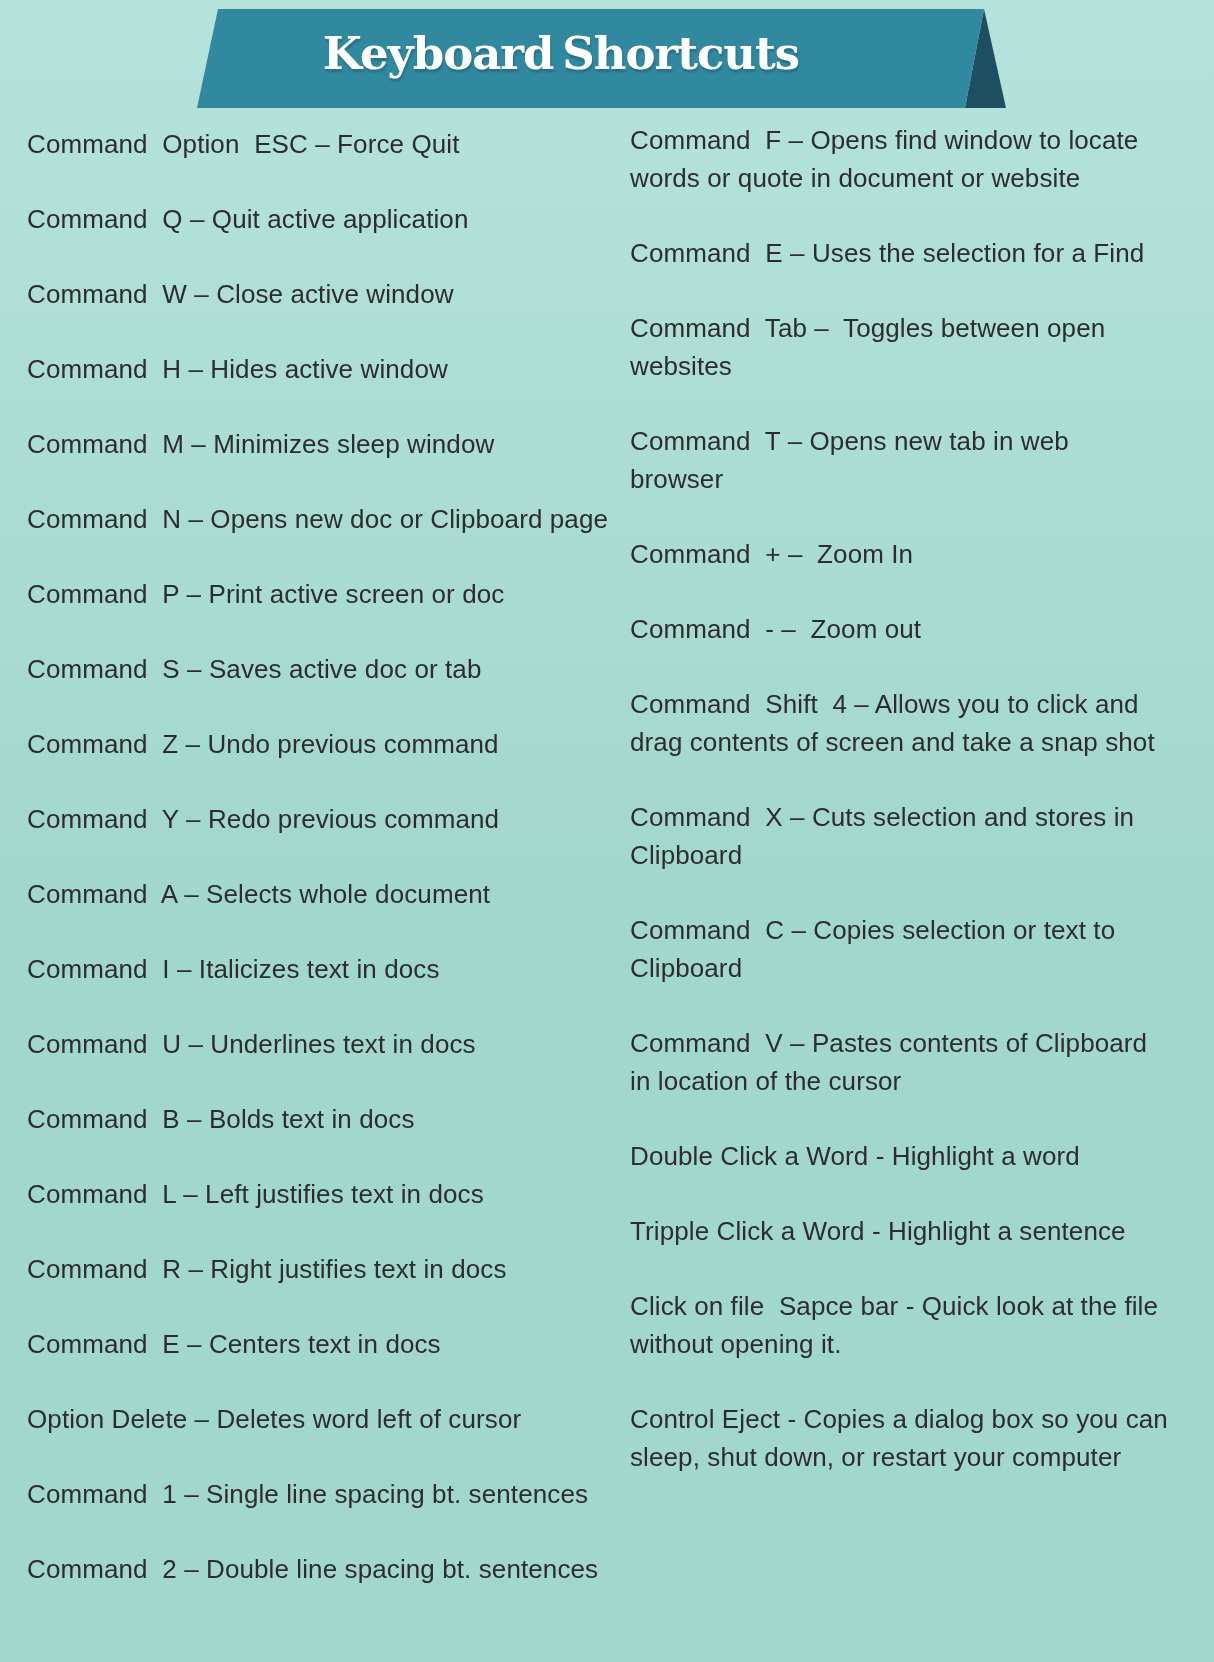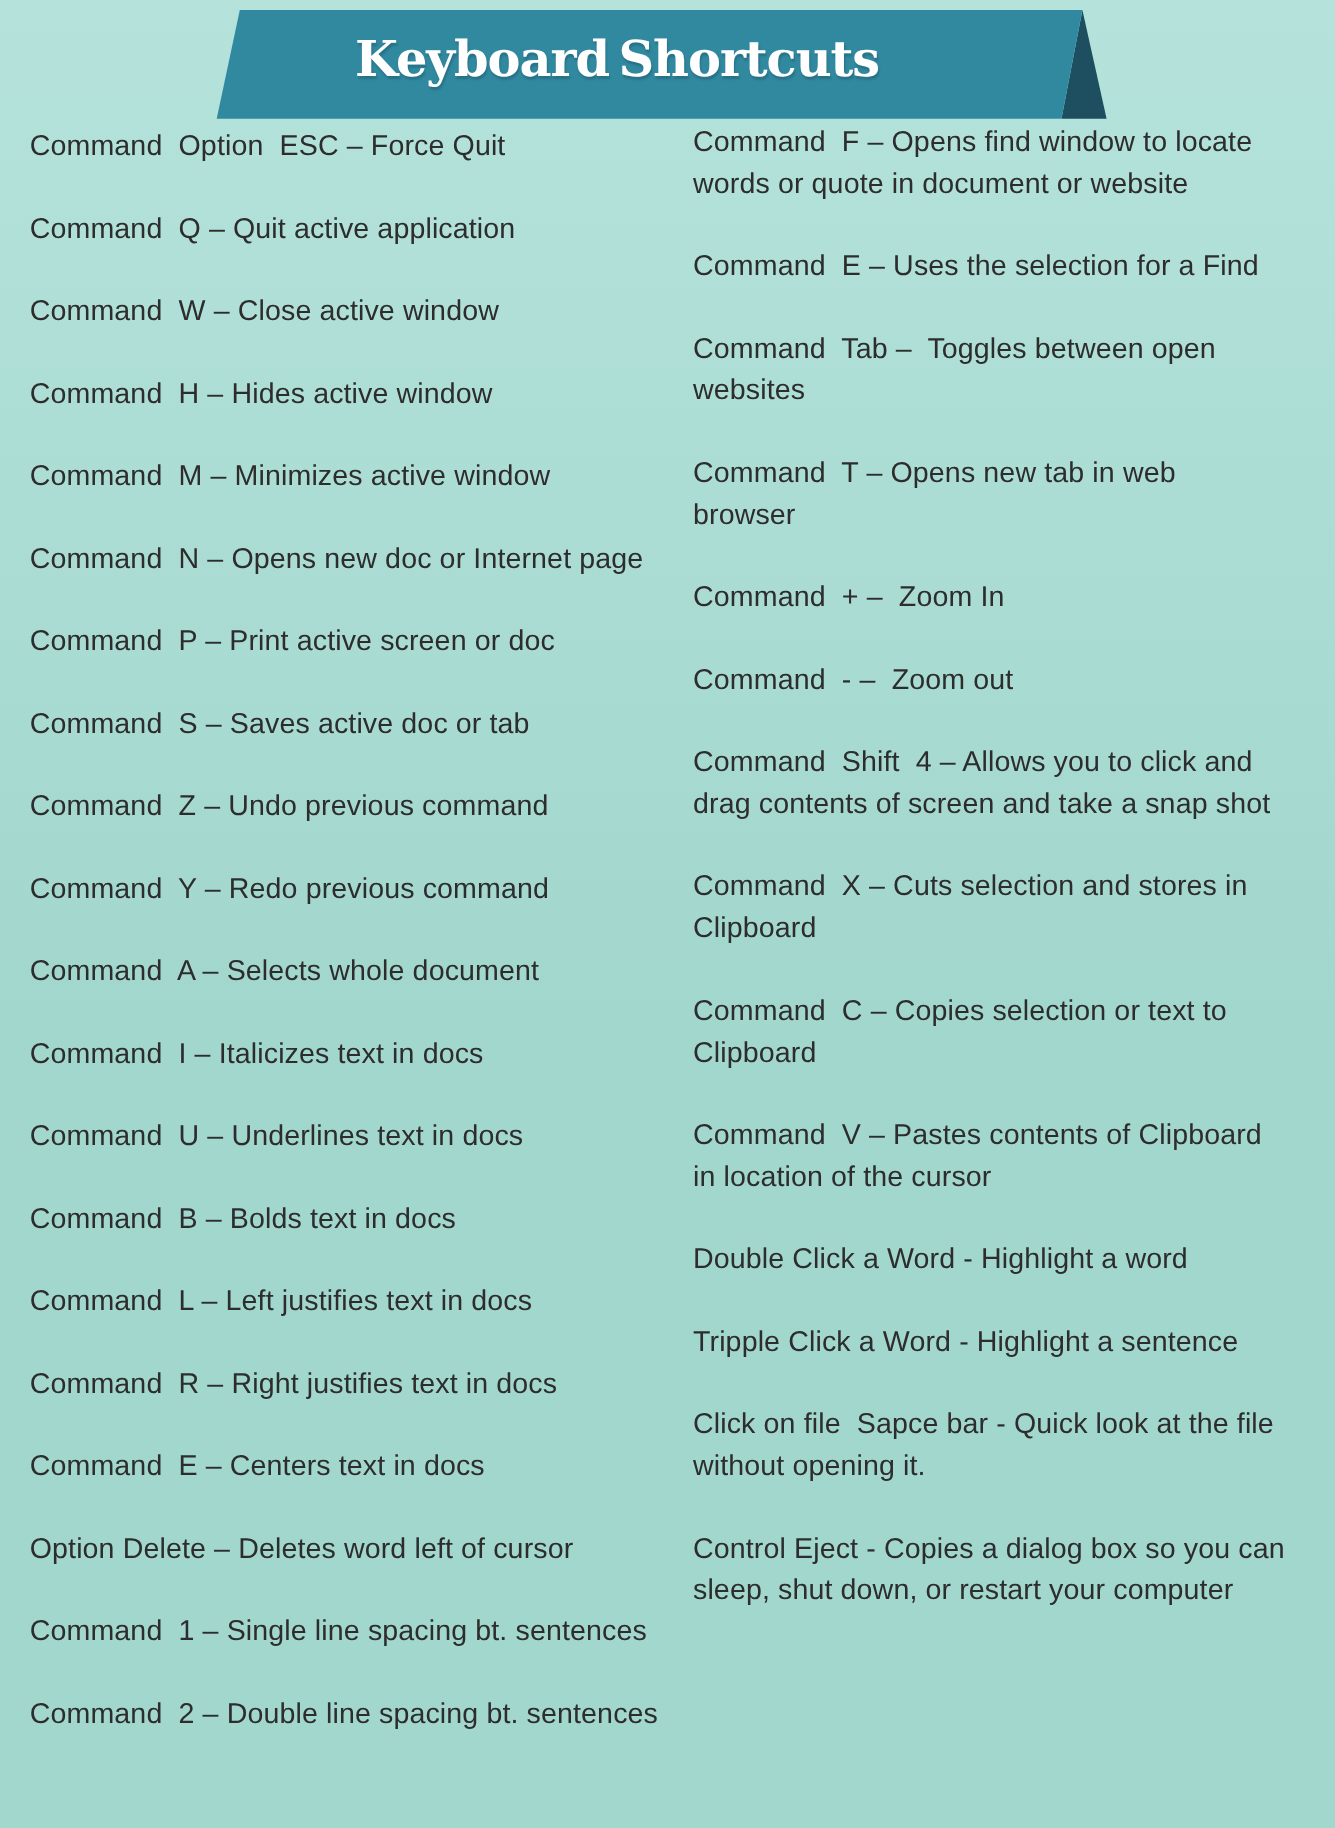--- a/index.html
+++ b/index.html
@@ -46,21 +46,21 @@
   }
   .col {
     position: absolute;
     color: var(--body-text);
   }
   .col-left  { left: 27px;  top: 113px; }
   .col-right { left: 630px; top: 109px; }
   .item {
     font-size: 26px;
     line-height: 38px;
-    margin: 0 0 37px 0;
+    margin: 12px 0 37px 0;
     white-space: pre;          
     letter-spacing: 0.1px;
   }
 </style>
 </head>
 <body>
 
 <div class="page">
 
   <svg class="banner-shape" viewBox="0 0 1214 120" xmlns="http://www.w3.org/2000/svg" aria-hidden="true">
@@ -68,22 +68,22 @@
     <polygon class="ribbon" points="218,9 984,9 965,108 197,108"></polygon>
   </svg>
 
   <h1 class="title">Keyboard Shortcuts</h1>
 
   <div class="col col-left">
       <p class="item">Command  Option  ESC – Force Quit</p>
       <p class="item">Command  Q – Quit active application</p>
       <p class="item">Command  W – Close active window</p>
       <p class="item">Command  H – Hides active window</p>
-      <p class="item">Command  M – Minimizes active window</p>
-      <p class="item">Command  N – Opens new doc or Internet page</p>
+      <p class="item">Command  M – Minimizes sleep window</p>
+      <p class="item">Command  N – Opens new doc or Clipboard page</p>
       <p class="item">Command  P – Print active screen or doc</p>
       <p class="item">Command  S – Saves active doc or tab</p>
       <p class="item">Command  Z – Undo previous command</p>
       <p class="item">Command  Y – Redo previous command</p>
       <p class="item">Command  A – Selects whole document</p>
       <p class="item">Command  I – Italicizes text in docs</p>
       <p class="item">Command  U – Underlines text in docs</p>
       <p class="item">Command  B – Bolds text in docs</p>
       <p class="item">Command  L – Left justifies text in docs</p>
       <p class="item">Command  R – Right justifies text in docs</p>

